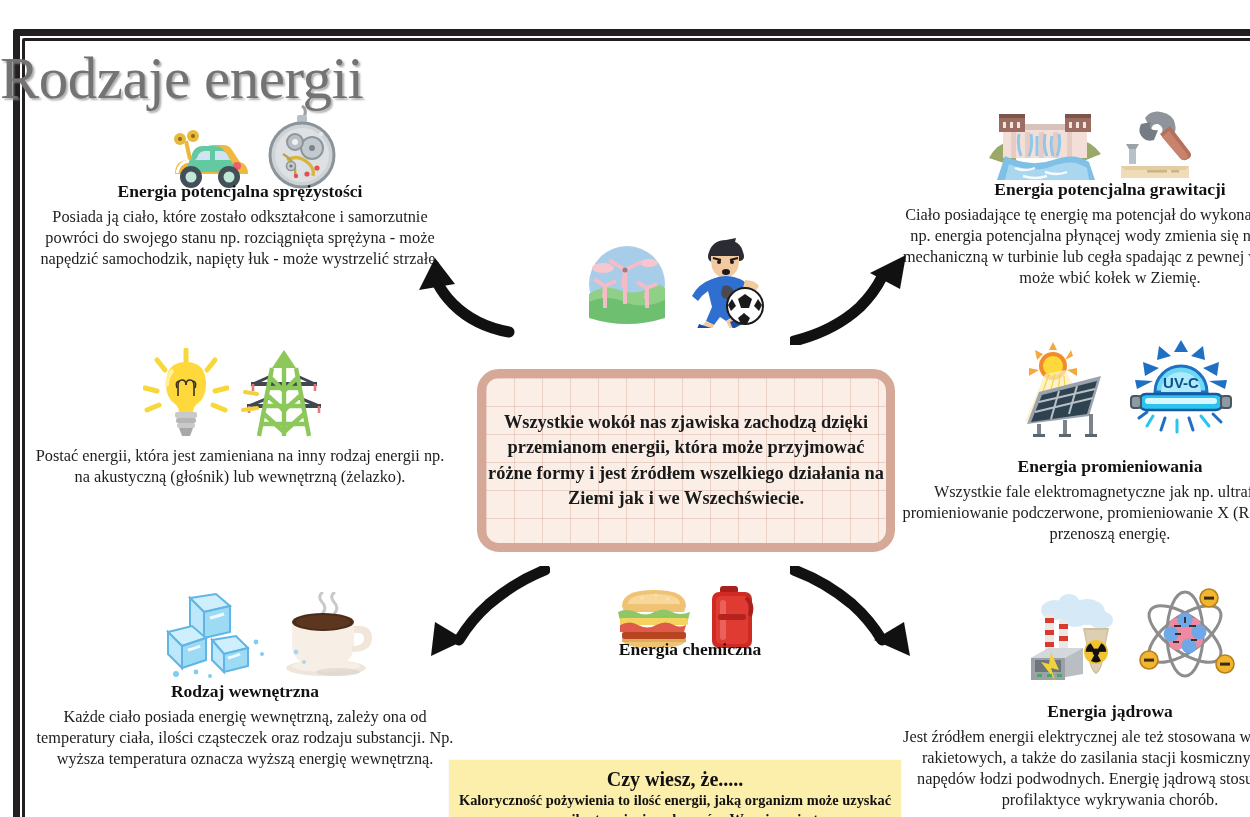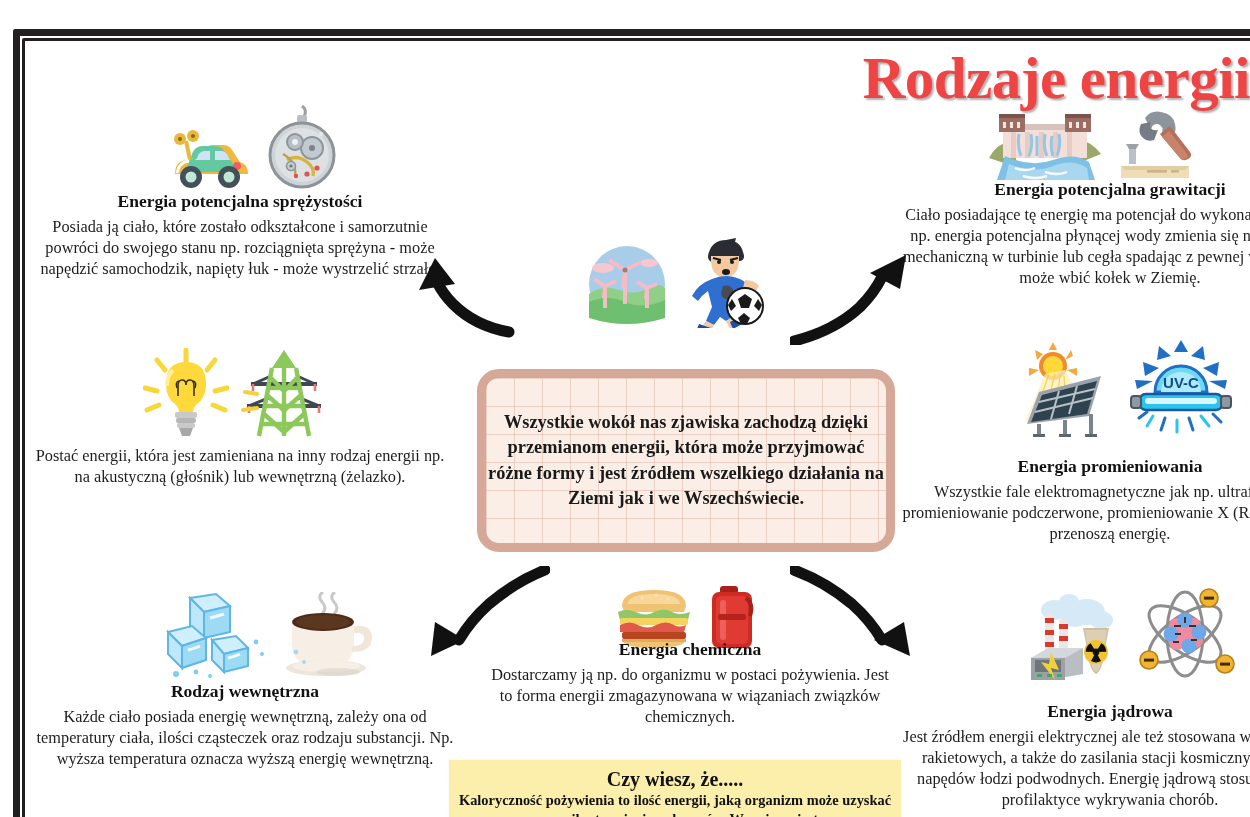--- a/index.html
+++ b/index.html
@@ -8,22 +8,22 @@
     font-family:"Liberation Serif","DejaVu Serif",serif;color:#1a1a1a;
   }
   .poster{position:relative;width:1250px;height:817px;background:#fff;}
 
   
   .frame-outer{position:absolute;left:13px;top:29px;right:-12px;bottom:-14px;
       border:7px solid #231f20;border-radius:2px;pointer-events:none;}
   .frame-inner{position:absolute;left:22px;top:38px;right:-21px;bottom:-23px;
       border:3px solid #231f20;border-radius:2px;pointer-events:none;}
 
-  .title{position:absolute;left:0;top:44px;width:1250px;text-align:right;
-      font-size:59px;font-weight:bold;letter-spacing:-0.5px;color:#ef4444;
+  .title{position:absolute;left:0;top:44px;width:1250px;text-align:left;
+      font-size:59px;font-weight:normal;letter-spacing:-0.5px;color:#737373;
       text-shadow:2px 2px 2px rgba(150,150,150,.75);}
 
   .block{position:absolute;text-align:center;line-height:1.30;}
   .block .h{font-size:17.5px;font-weight:bold;color:#111;display:block;margin-bottom:3px;}
   .block .p{font-size:16.3px;color:#1d1d1d;display:block;}
 
   
   .icons{position:absolute;display:flex;align-items:flex-end;justify-content:center;gap:12px;}
 
   
@@ -116,21 +116,21 @@
         <path d="M18 50 q14 8 12 22" stroke="#b9a24a" stroke-width="2.4" fill="none"></path>
         <circle cx="26" cy="62" r="4.5" fill="#c6ccd1" stroke="#8e969c" stroke-width="1.6"></circle>
         <circle cx="26" cy="62" r="1.6" fill="#6f777d"></circle>
         <circle cx="42" cy="70" r="2.6" fill="#e25252"></circle>
         <circle cx="52" cy="64" r="2.6" fill="#e25252"></circle>
         <circle cx="31" cy="72" r="2.2" fill="#e25252"></circle>
         <circle cx="56" cy="30" r="2.2" fill="#e9e9e9"></circle>
       </svg>
     </span>
   </div>
-  <div class="block" style="left:30px;top:190px;width:420px;">
+  <div class="block" style="left:30px;top:180px;width:420px;">
     <span class="h">Energia potencjalna sprężystości</span>
     <span class="p">Posiada ją ciało, które zostało odkształcone i samorzutnie powróci do swojego stanu np.  rozciągnięta sprężyna - może napędzić samochodzik, napięty łuk - może wystrzelić strzałę.</span>
   </div>
 
   <div class="icons" style="left:560px;top:228px;width:225px;height:100px;">
     <span class="ic turb">
       <svg viewBox="0 0 92 86" width="92" height="86">
         <circle cx="46" cy="42" r="38" fill="#a8cde8"></circle>
         <path d="M8 52 q14 -10 30 -4 q16 6 30 -2 q10 -6 16 0 v20 q-38 14 -76 0 z" fill="#8fcf86"></path>
         <path d="M8 60 q18 -8 36 0 q18 8 40 -2 v18 q-38 12 -76 0z" fill="#6fbf70"></path>
@@ -462,21 +462,20 @@
         <rect x="6" y="8" width="40" height="56" rx="7" fill="#cf2b25"></rect>
         <rect x="10" y="12" width="32" height="48" rx="5" fill="#e03b33"></rect>
         <rect x="14" y="16" width="6" height="40" rx="3" fill="#f07068" opacity=".7"></rect>
         <path d="M40 14 q8 6 4 18" stroke="#a8201c" stroke-width="4" fill="none"></path>
         <rect x="12" y="30" width="28" height="6" rx="2" fill="#b5231e"></rect>
       </svg>
     </span>
   </div>
   <div class="block" style="left:490px;top:638px;width:400px;">
     <span class="h">Energia chemiczna</span>
-    <span class="p">Dostarczamy ją np. do organizmu w postaci pożywienia. Jest to forma energii zmagazynowana w wiązaniach związków chemicznych.</span>
   </div>
 
   <div class="icons" style="left:1008px;top:580px;width:245px;height:100px;">
     <span class="ic plant">
       <svg viewBox="0 0 96 94" width="96" height="94">
         <g fill="#cfe6f5" opacity=".85">
           <ellipse cx="30" cy="24" rx="14" ry="10"></ellipse>
             <ellipse cx="44" cy="16" rx="10" ry="8"></ellipse>
           <ellipse cx="62" cy="26" rx="18" ry="13"></ellipse>
             <ellipse cx="76" cy="34" rx="12" ry="9"></ellipse>

